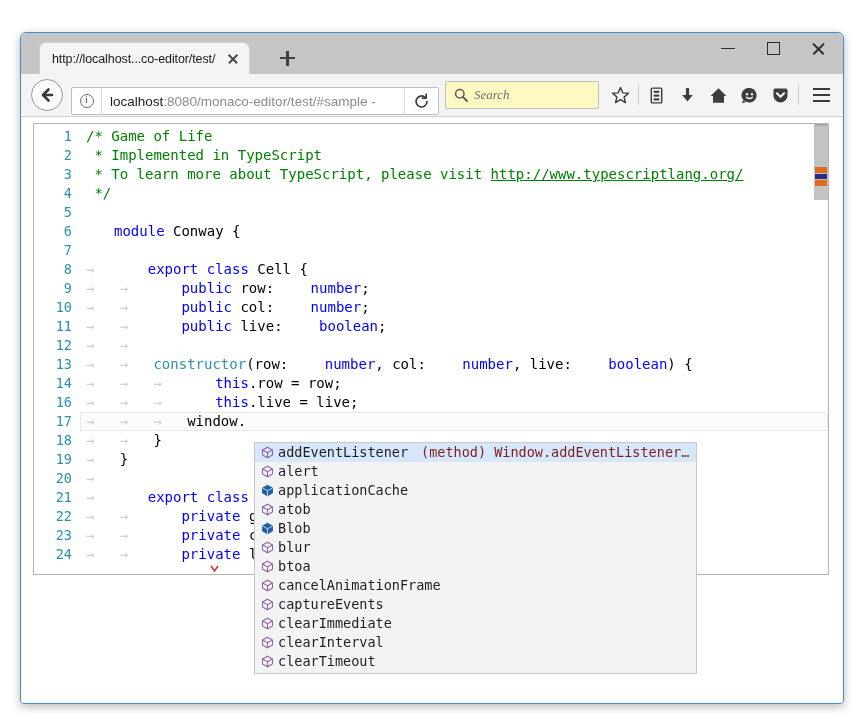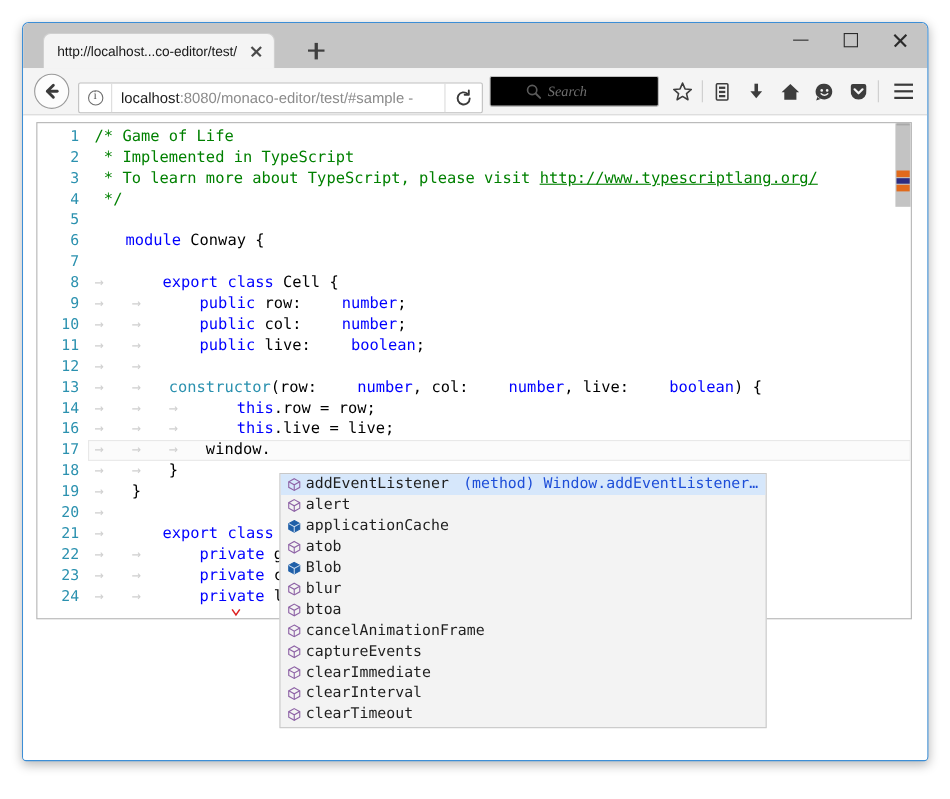--- a/index.html
+++ b/index.html
@@ -7,21 +7,21 @@
   html, body {
     width: 864px; height: 726px;
     background: #ffffff;
     font-family: "Liberation Sans", sans-serif;
     overflow: hidden;
   }
 
   
   #window {
     position: absolute;
-    left: 20px; top: 20px;
+    left: 20px; top: 32px;
     width: 824px; height: 672px;
     background: #f9f9f9;
     border: 1px solid #3c8ed6;
     border-radius: 6px 6px 4px 4px;
     box-shadow: 0 3px 10px rgba(0,0,0,0.28);
     overflow: hidden;
   }
 
   
   #titlebar {
@@ -168,27 +168,26 @@
   #reload {
     width: 34px; height: 26px;
     flex: none;
     display: flex; align-items: center; justify-content: center;
     border-left: 1px solid #dcdcdc;
   }
 
   #searchbox {
     width: 154px; height: 28px;
     flex: none;
-    background: #000000;
+    background: #fef9c3;
     border: 1px solid #bfbfbf;
     border-radius: 2px;
     display: flex;
     align-items: center;
     margin-right: 6px;
-    padding-left: 24px;
   }
   #searchbox .mag { margin: 0 6px 0 8px; flex: none; }
   #search-placeholder {
     font-size: 13px;
     font-style: italic;
     color: #6f6f6f;
     font-family: "Liberation Serif", serif;
   }
 
   .tbicon {
@@ -339,21 +338,21 @@
     display: flex;
     align-items: center;
     padding-left: 6px;
     white-space: nowrap;
     overflow: hidden;
   }
   .srow.sel { background: #d6e7fb; }
   .sicon { width: 17px; flex: none; display: flex; align-items: center; }
   .slabel { color: #1e1e1e; }
   .sdetail {
-    color: #1d4ed8;
+    color: #7f1d1d;
     margin-left: 13px;
     overflow: hidden;
     text-overflow: ellipsis;
   }
 </style>
 </head>
 <body>
 
 <div id="window">
 

